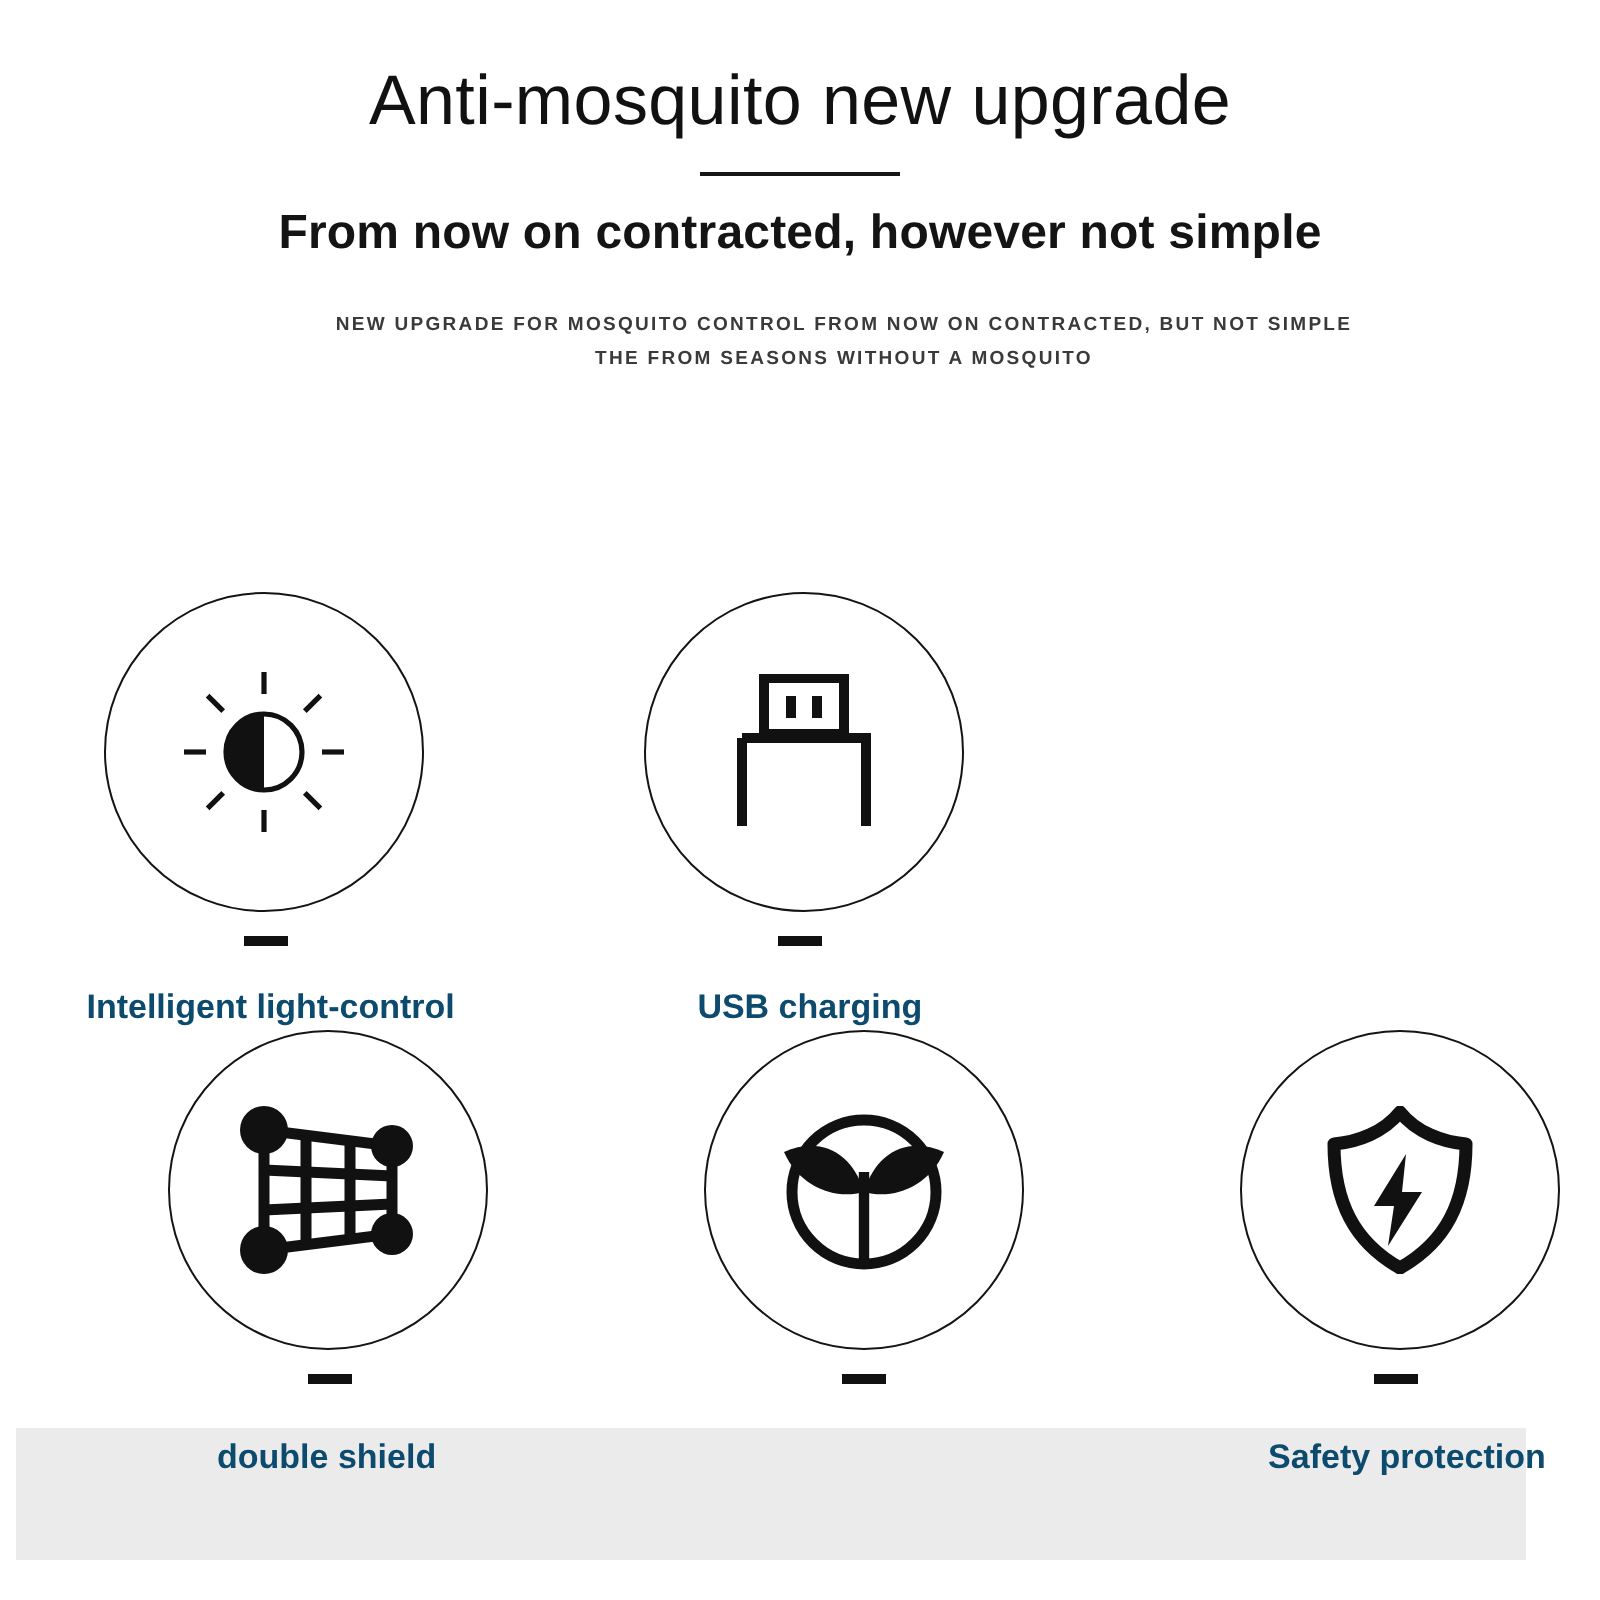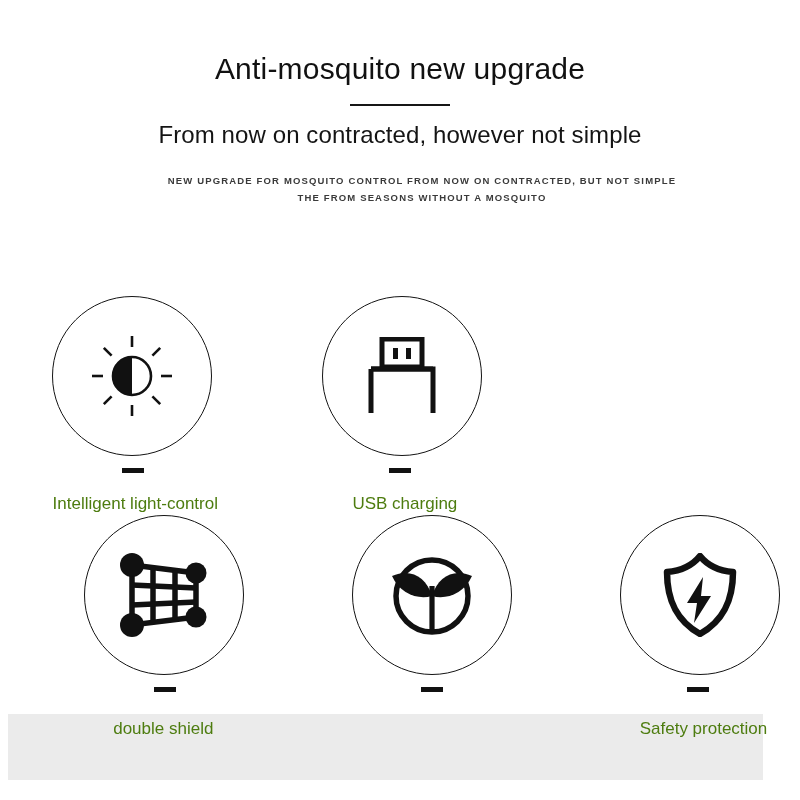--- a/index.html
+++ b/index.html
@@ -25,42 +25,42 @@
   
   .header {
     position: absolute;
     top: 0;
     left: 0;
     width: 800px;
     text-align: center;
   }
   .title {
     margin: 0;
-    padding-top: 48px;
-    font-size: 30px;
+    padding-top: 30px;
+    font-size: 35px;
     font-weight: 400;
     letter-spacing: 0.2px;
     color: #111111;
     line-height: 42px;
   }
   .rule-wrap {
     height: 30px;
     display: flex;
     align-items: center;
     justify-content: center;
   }
   .rule {
     width: 100px;
     height: 2px;
     background: #161616;
   }
   .subtitle {
     margin: 0;
     font-size: 24px;
-    font-weight: 400;
+    font-weight: 700;
     color: #141414;
     line-height: 30px;
     letter-spacing: 0.1px;
   }
   .caption {
     margin: 0;
     padding-top: 22px;
   }
   .caption-line {
     font-size: 9.5px;
@@ -135,22 +135,22 @@
   .dash {
     width: 22px;
     height: 5px;
     background: #111111;
     margin-top: 12px;
   }
 
   .label {
     margin-top: 20px;
     font-size: 17px;
-    font-weight: 400;
-    color: #4d7c0f;
+    font-weight: 700;
+    color: #0c4a6e;
     line-height: 22px;
     white-space: nowrap;
   }
   
   .row-2 .label {
     margin-top: 26px;
   }
   
   .col-1 .label { margin-right: 0px; }
   .row-1 .col-1 .label { transform: translateX(2px); }

